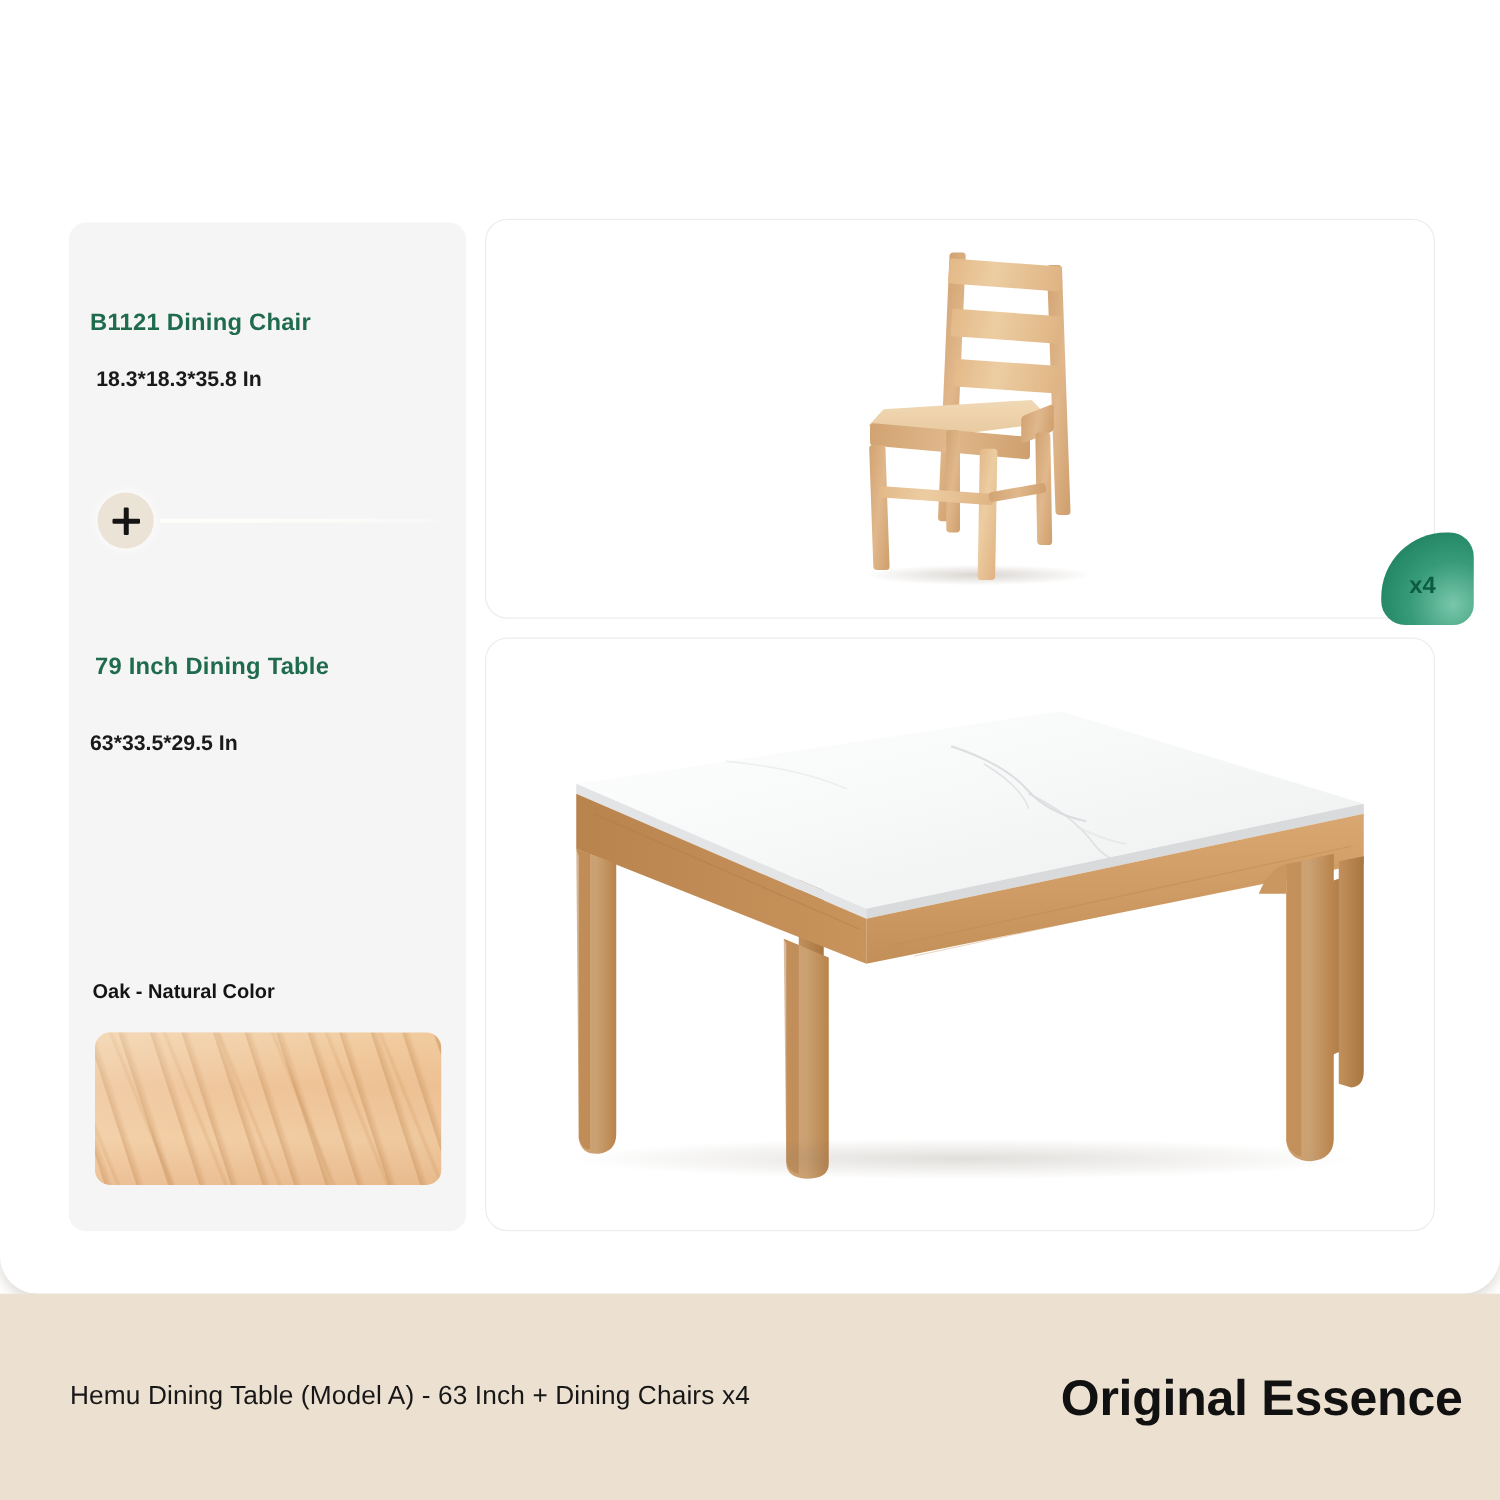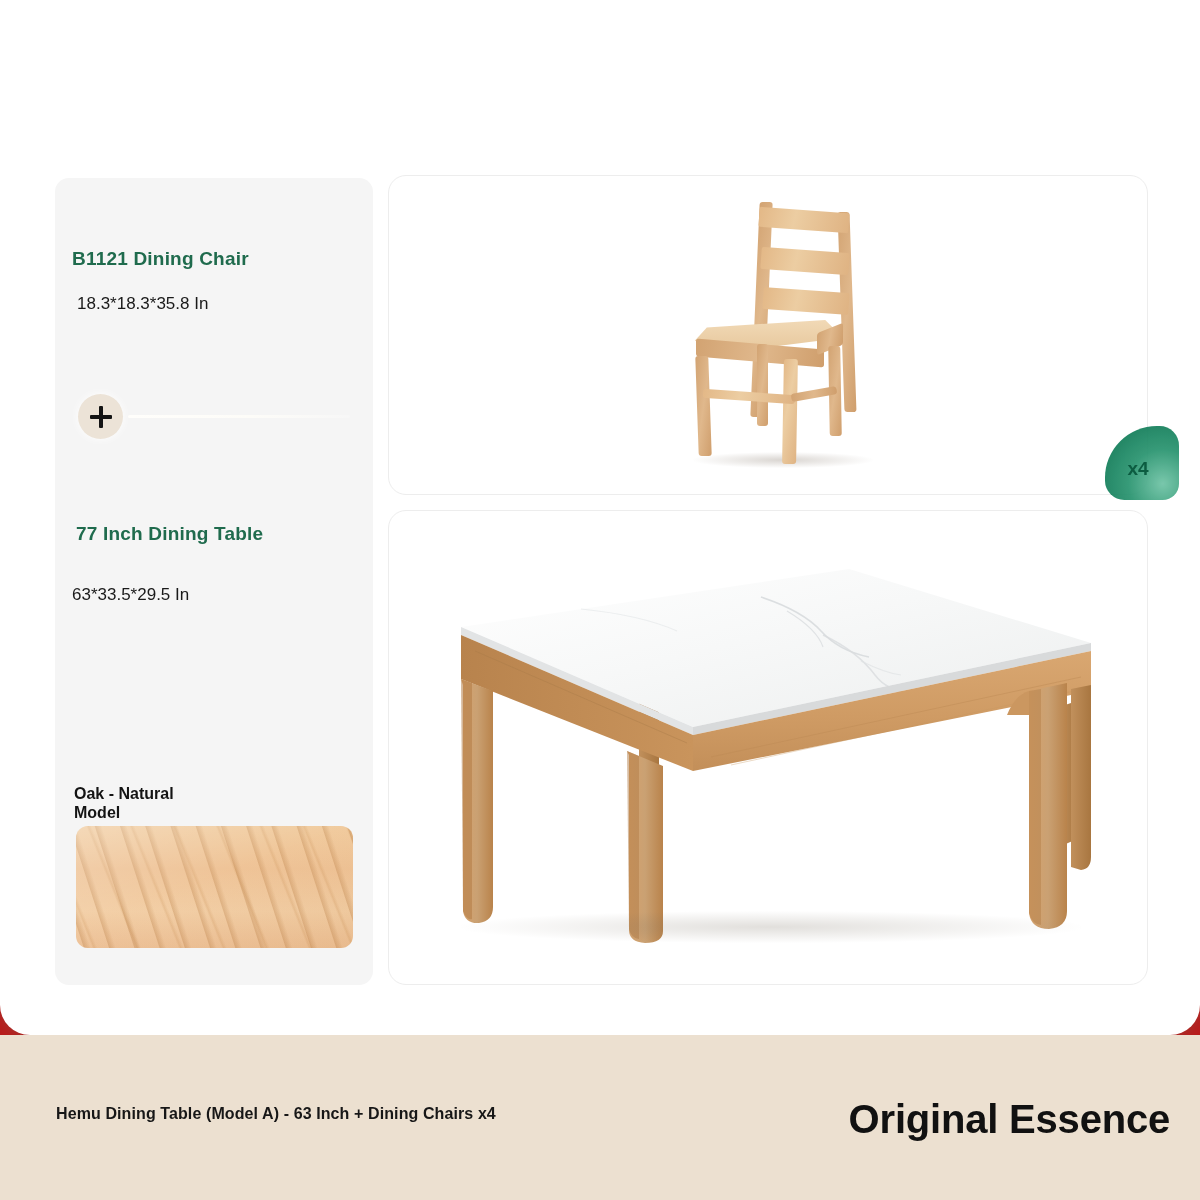--- a/index.html
+++ b/index.html
@@ -9,21 +9,21 @@
     height: 1200px;
     font-family: "Liberation Sans", sans-serif;
     background: #ece0d0;
     overflow: hidden;
   }
 
   .page {
     position: relative;
     width: 1200px;
     height: 1152px;
-    background: #b91c1c;
+    background: #ffffff;
   }
 
   
   .content-sheet {
     position: absolute;
     left: 0;
     top: 0;
     width: 1200px;
     height: 1035px;
     background: #ffffff;
@@ -50,21 +50,21 @@
     color: #1f6b4d;
     letter-spacing: 0.2px;
     white-space: nowrap;
   }
   .spec-title.chair { left: 17px; top: 70px; }
   .spec-title.table { left: 21px; top: 345px; }
 
   .spec-dims {
     position: absolute;
     font-size: 17px;
-    font-weight: normal;
+    font-weight: bold;
     color: #1a1a1a;
     white-space: nowrap;
   }
   .spec-dims.chair { left: 22px; top: 116px; }
   .spec-dims.table { left: 17px; top: 407px; }
 
   
   .plus-row {
     position: absolute;
     left: 23px;
@@ -249,22 +249,22 @@
     left: 0;
     top: 1035px;
     width: 1200px;
     height: 165px;
     background: #ece0d0;
   }
   .footer-title {
     position: absolute;
     left: 56px;
     top: 70px;
-    font-size: 16px;
-    font-weight: bold;
+    font-size: 21px;
+    font-weight: normal;
     color: #171717;
     letter-spacing: 0.1px;
     white-space: nowrap;
   }
   .footer-brand {
     position: absolute;
     right: 30px;
     top: 62px;
     font-size: 40px;
     font-weight: bold;
@@ -286,25 +286,25 @@
 
       <div class="spec-dims chair">18.3*18.3*35.8 In</div>
 
       <div class="plus-row">
         <button class="plus-btn">
           <span class="plus-glyph"></span>
         </button>
         <div class="plus-line"></div>
       </div>
 
-      <div class="spec-title table">77 Inch Dining Table</div>
+      <div class="spec-title table">79 Inch Dining Table</div>
 
       <div class="spec-dims table">63*33.5*29.5 In</div>
 
-      <div class="swatch-label">Oak - Natural Model</div>
+      <div class="swatch-label">Oak - Natural Color</div>
 
       <div class="swatch">
         <div class="swatch-grain"></div>
         <div class="swatch-sheen"></div>
       </div>
     </div>
 
     <div class="product-card card-chair">
       <div class="card-stage">
 

